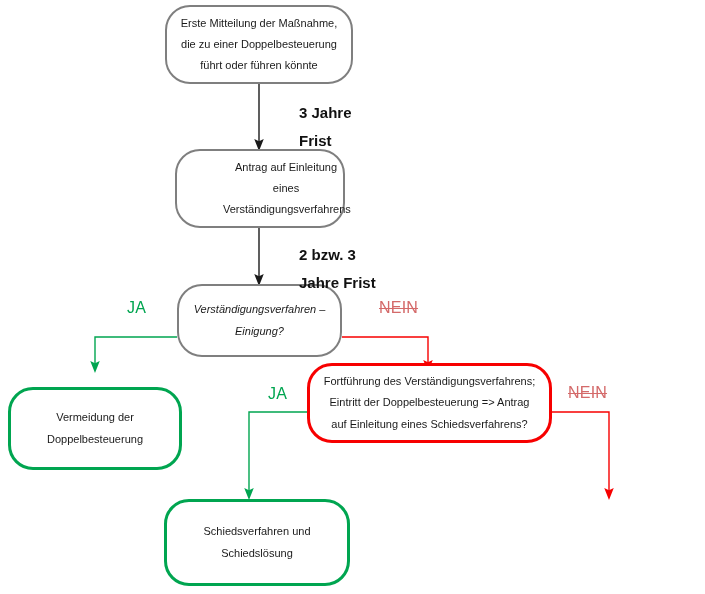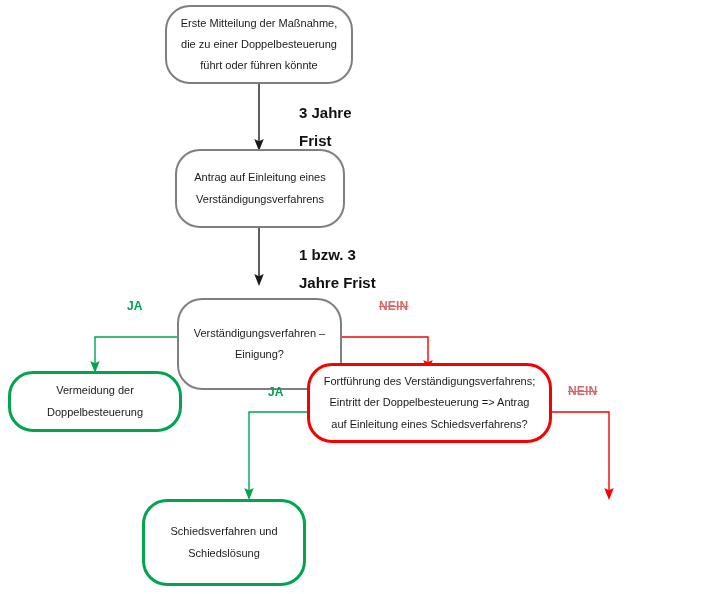--- a/index.html
+++ b/index.html
@@ -41,22 +41,22 @@
     border: 2.5px solid #7f7f7f;
   }
   .node.green {
     border: 3px solid #00a550;
   }
   .node.red {
     border: 3.5px solid #f70000;
   }
   .edge-label {
     position: absolute;
-    font-size: 12px;
-    font-weight: bold;
+    font-size: 16px;
+    font-weight: normal;
     letter-spacing: 0.2px;
     z-index: 6;
     white-space: nowrap;
   }
   .edge-label.ja { color: #00a550; }
   .edge-label.nein {
     color: #d46a6a;
     text-decoration: line-through;
     text-decoration-color: #d46a6a;
     text-decoration-thickness: 1px;
@@ -111,51 +111,51 @@
 
     <path d="M551,412 L609,412 L609,494" stroke="#f70000" stroke-width="1.4" fill="none" marker-end="url(#arrow-red)"></path>
   </svg>
 
   <div class="node gray" style="left:165px; top:5px; width:188px; height:79px;">
     <span class="node-text">Erste Mitteilung der Maßnahme,
 die zu einer Doppelbesteuerung
 führt oder führen könnte</span>
   </div>
 
-  <div class="node gray" style="left:175px; top:149px; width:170px; height:79px;">
+  <div class="node gray" style="left:175px; top:149px; width:170px; height:79px;padding-left:40px;">
     <span class="node-text">Antrag auf Einleitung eines
 Verständigungsverfahrens</span>
   </div>
 
-  <div class="node gray" style="left:177px; top:298px; width:165px; height:92px;">
+  <div class="node gray" style="left:177px; top:284px; width:165px; height:73px;font-style:italic;">
     <span class="node-text">Verständigungsverfahren –
 Einigung?</span>
   </div>
 
-  <div class="node green" style="left:8px; top:371px; width:174px; height:61px;">
+  <div class="node green" style="left:8px; top:387px; width:174px; height:83px;">
     <span class="node-text">Vermeidung der
 Doppelbesteuerung</span>
   </div>
 
   <div class="node red" style="left:307px; top:363px; width:245px; height:80px;">
     <span class="node-text">Fortführung des Verständigungsverfahrens;
 Eintritt der Doppelbesteuerung =&gt; Antrag
 auf Einleitung eines Schiedsverfahrens?</span>
   </div>
 
-  <div class="node green" style="left:142px; top:499px; width:164px; height:87px;">
+  <div class="node green" style="left:164px; top:499px; width:186px; height:87px;">
     <span class="node-text">Schiedsverfahren und
 Schiedslösung</span>
   </div>
 
 
   <div class="step-label" style="left:299px; top:99px;">3 Jahre
 Frist</div>
 
-  <div class="step-label" style="left:299px; top:241px;">1 bzw. 3
+  <div class="step-label" style="left:299px; top:241px;">2 bzw. 3
 Jahre Frist</div>
 
   <div class="edge-label ja" style="left:127px; top:299px;">JA</div>
 
   <div class="edge-label nein" style="left:379px; top:299px;">NEIN</div>
 
   <div class="edge-label ja" style="left:268px; top:385px;">JA</div>
 
   <div class="edge-label nein" style="left:568px; top:384px;">NEIN</div>
 

